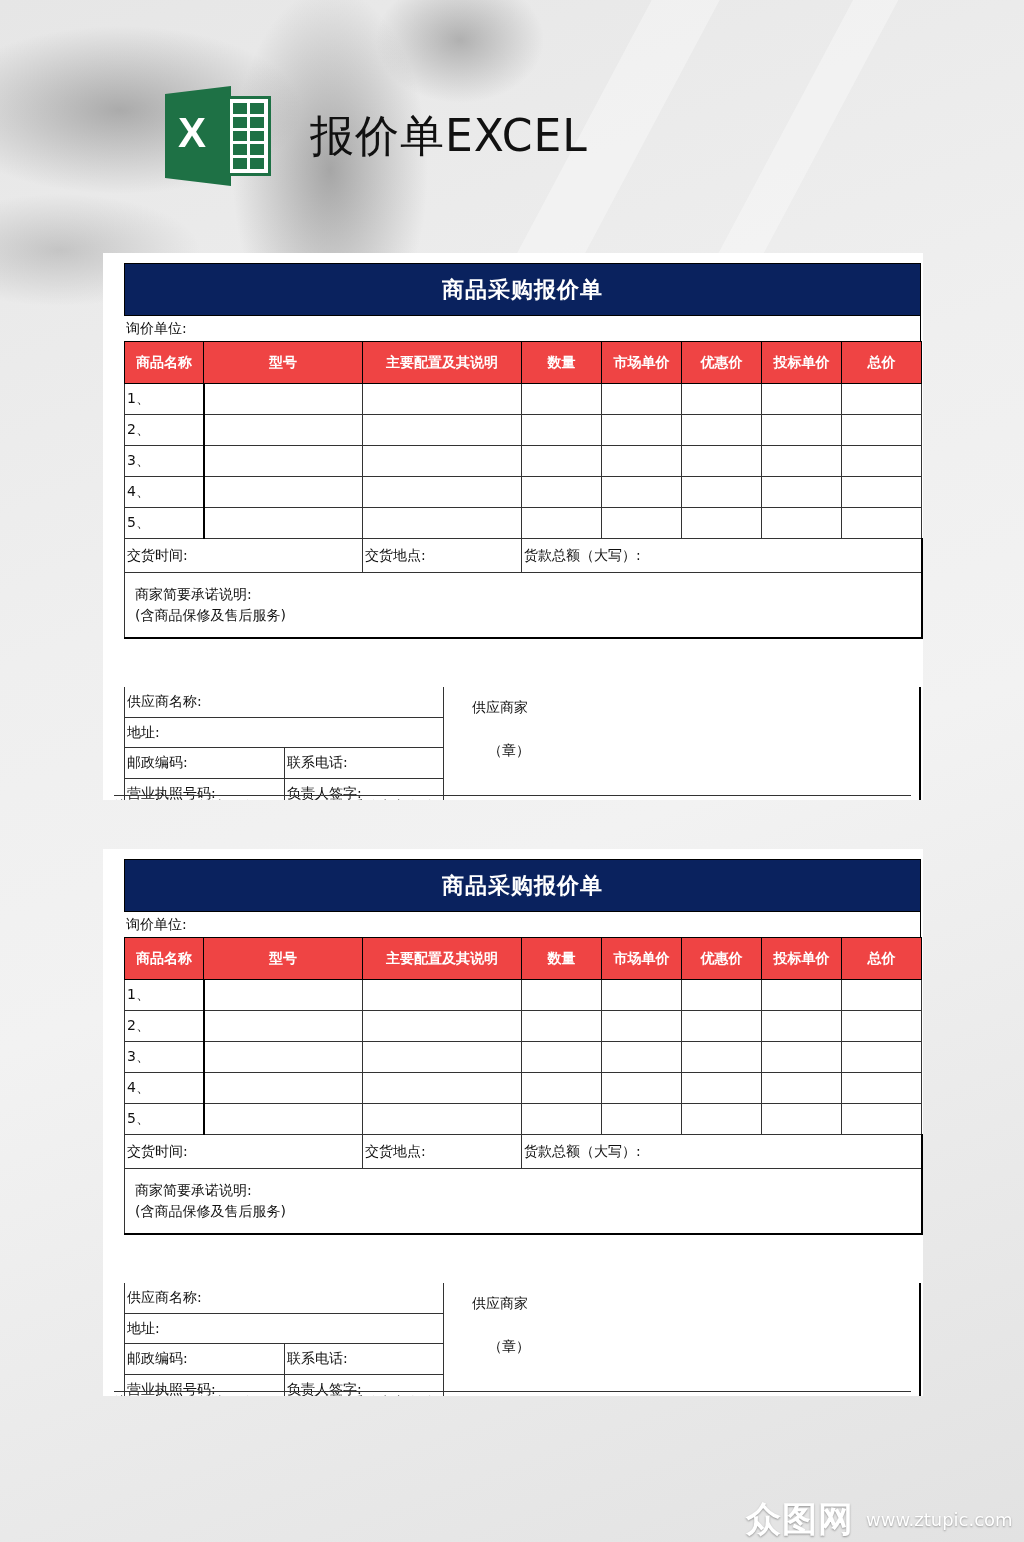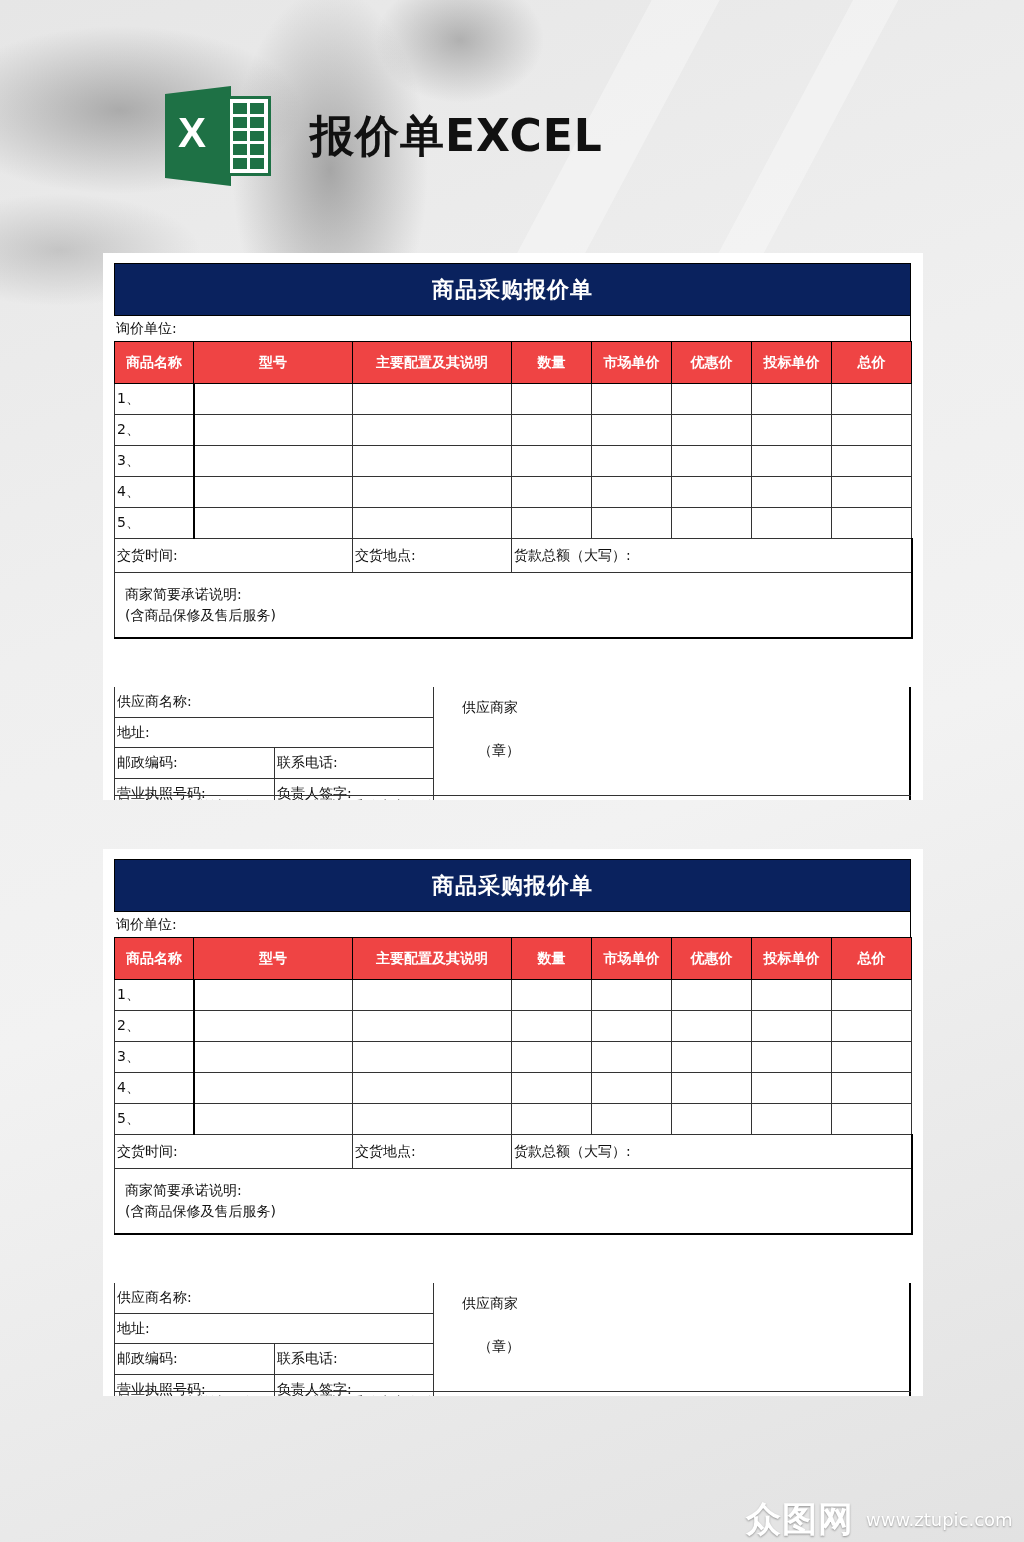--- a/index.html
+++ b/index.html
@@ -35,28 +35,28 @@
   }
   .excel-icon .sheet {
     position: absolute; left: 62px; top: 10px; width: 44px; height: 80px;
     background: #fff; border: 3px solid #1e7145; box-sizing: border-box;
     display: grid; grid-template-columns: 1fr 1fr; grid-template-rows: repeat(5, 1fr);
     gap: 3px; padding: 4px 4px 4px 3px;
   }
   .excel-icon .sheet span { background: #1e7145; }
   .header-title {
     margin-left: 35px; font-size: 44px; color: #111; letter-spacing: 1px;
-    font-family: "DejaVu Sans", sans-serif; font-weight: bold;
+    font-family: "DejaVu Sans", sans-serif; font-weight: normal;
   }
 
   .card {
     position: absolute; left: 103px; width: 820px; height: 547px;
     background: #fff; overflow: hidden;
   }
-  .sheet-wrap { position: absolute; left: 11px; top: 10px; width: 797px; }
+  .sheet-wrap { position: absolute; left: 21px; top: 10px; width: 797px; }
   .title-bar {
     height: 53px; background: #0a225e; color: #fff; font-weight: bold;
     font-size: 22px; display: flex; align-items: center; justify-content: center;
     border: 1px solid #000; box-sizing: border-box; letter-spacing: 1px;
   }
   .inquiry {
     height: 25px; font-size: 14px; line-height: 25px; padding-left: 2px; color: #111;
     border-right: 1px solid #000; box-sizing: border-box;
   }
   table.grid {

